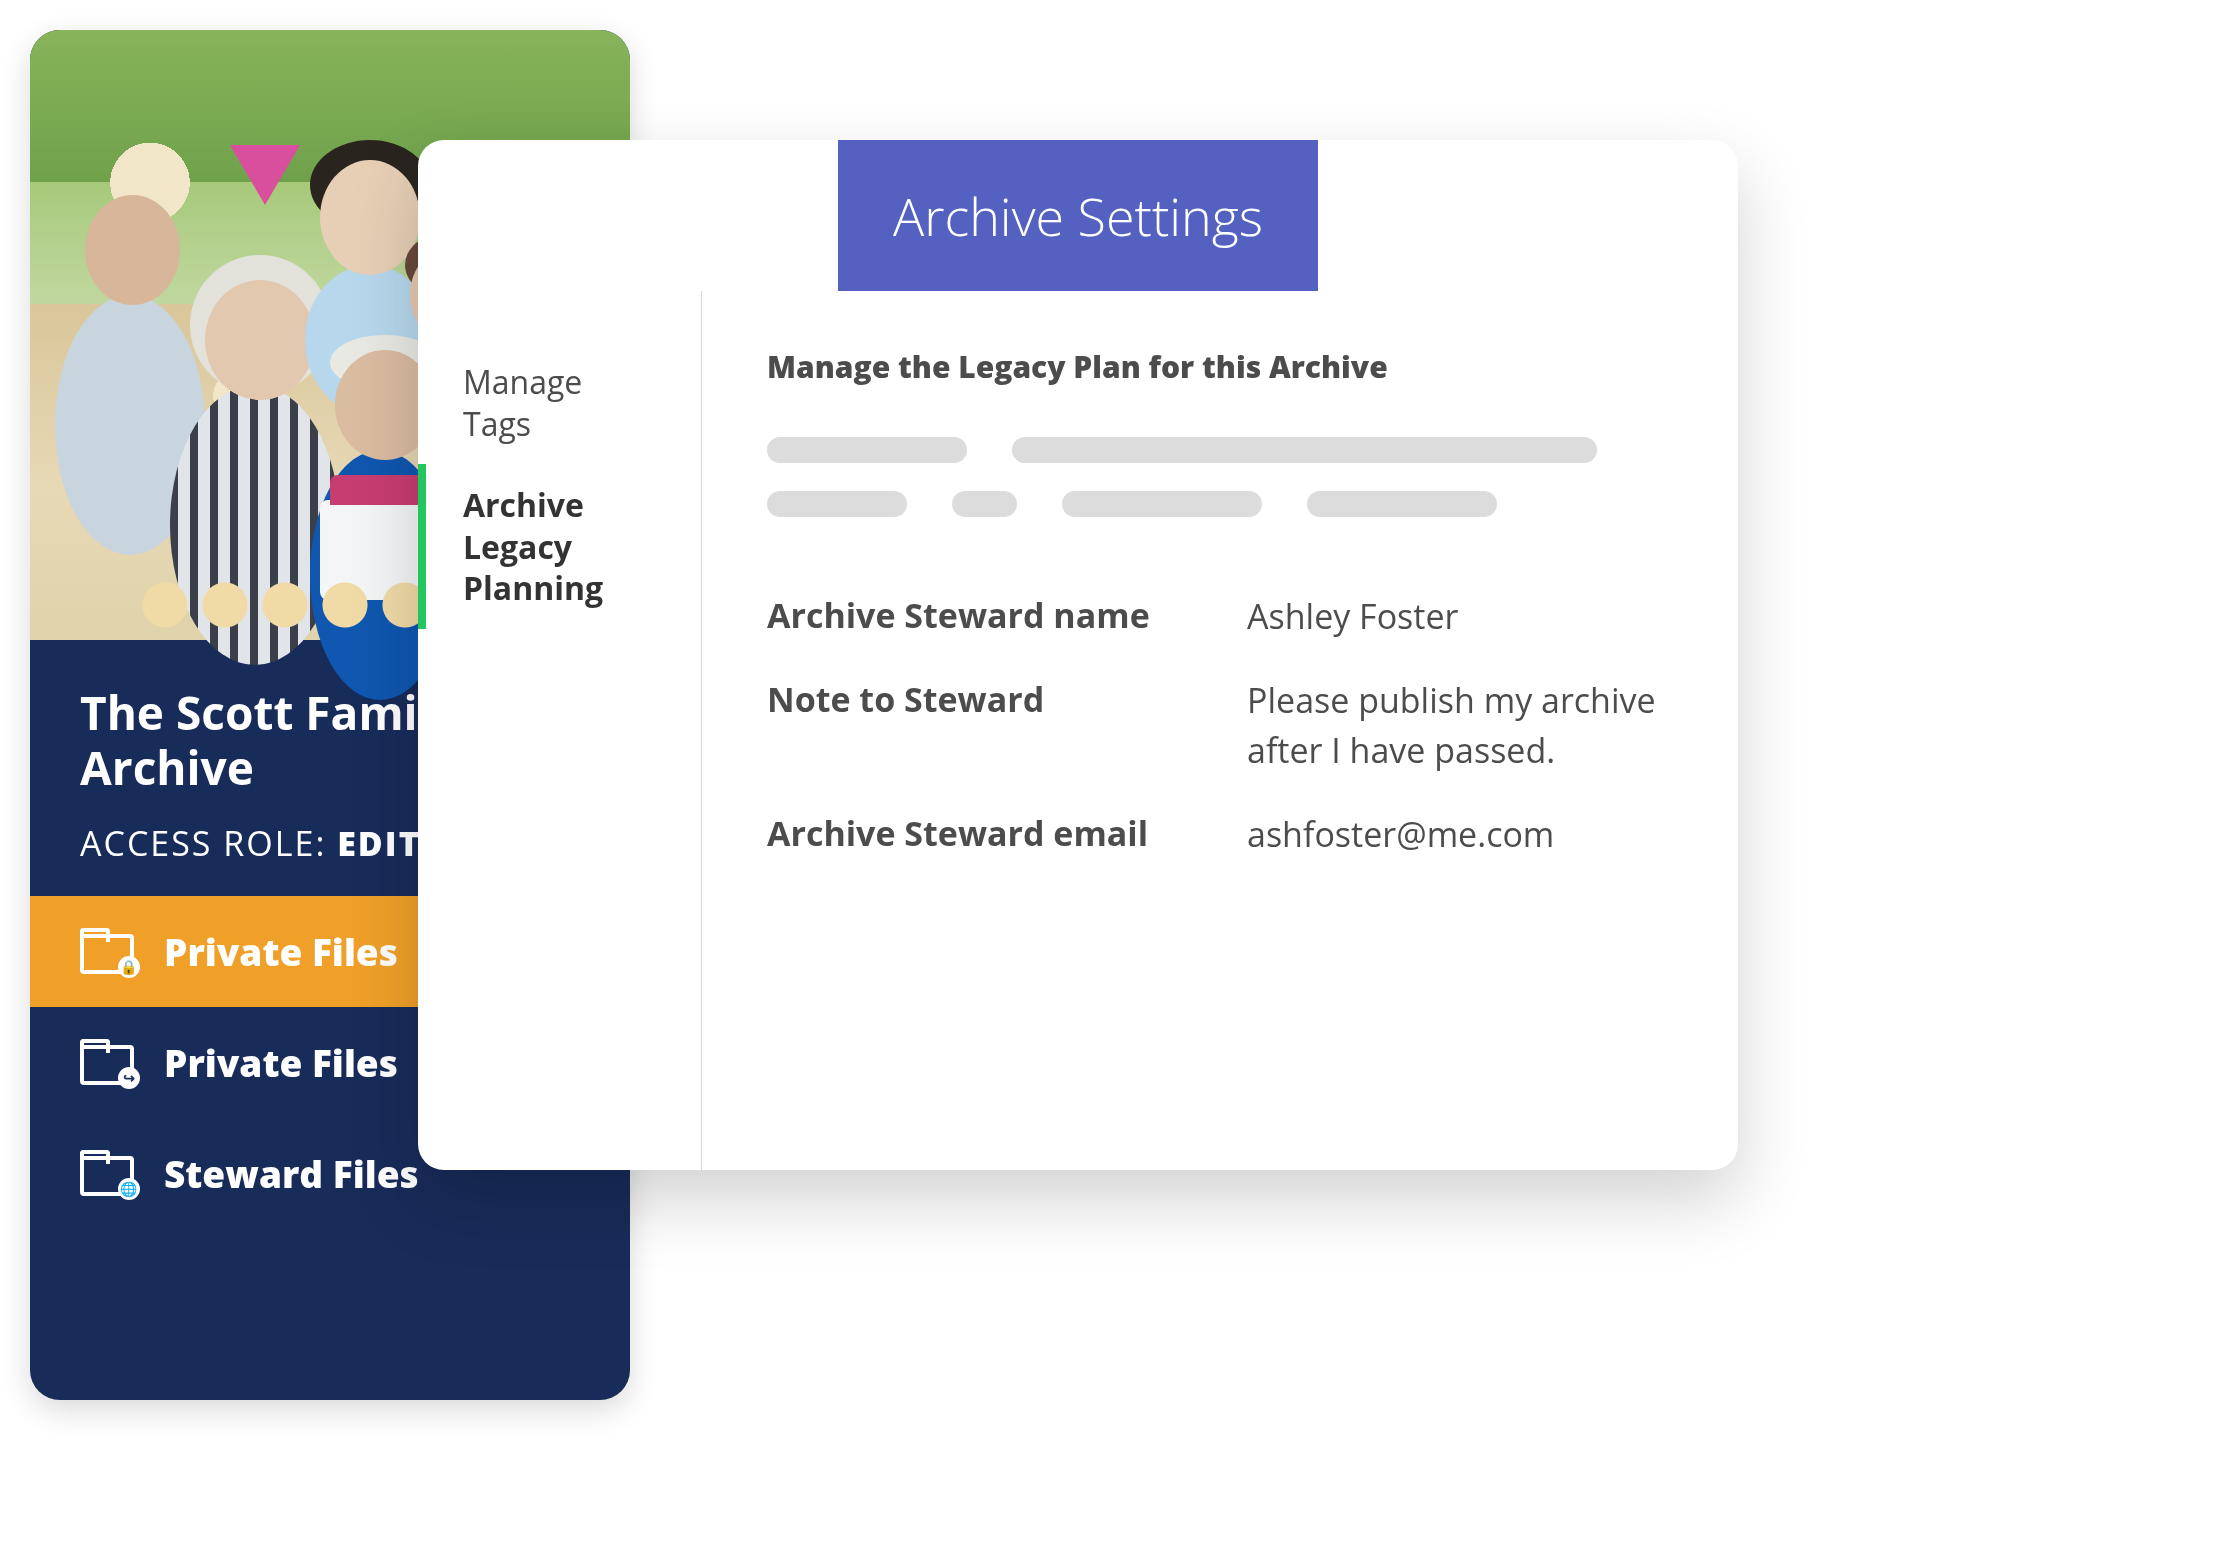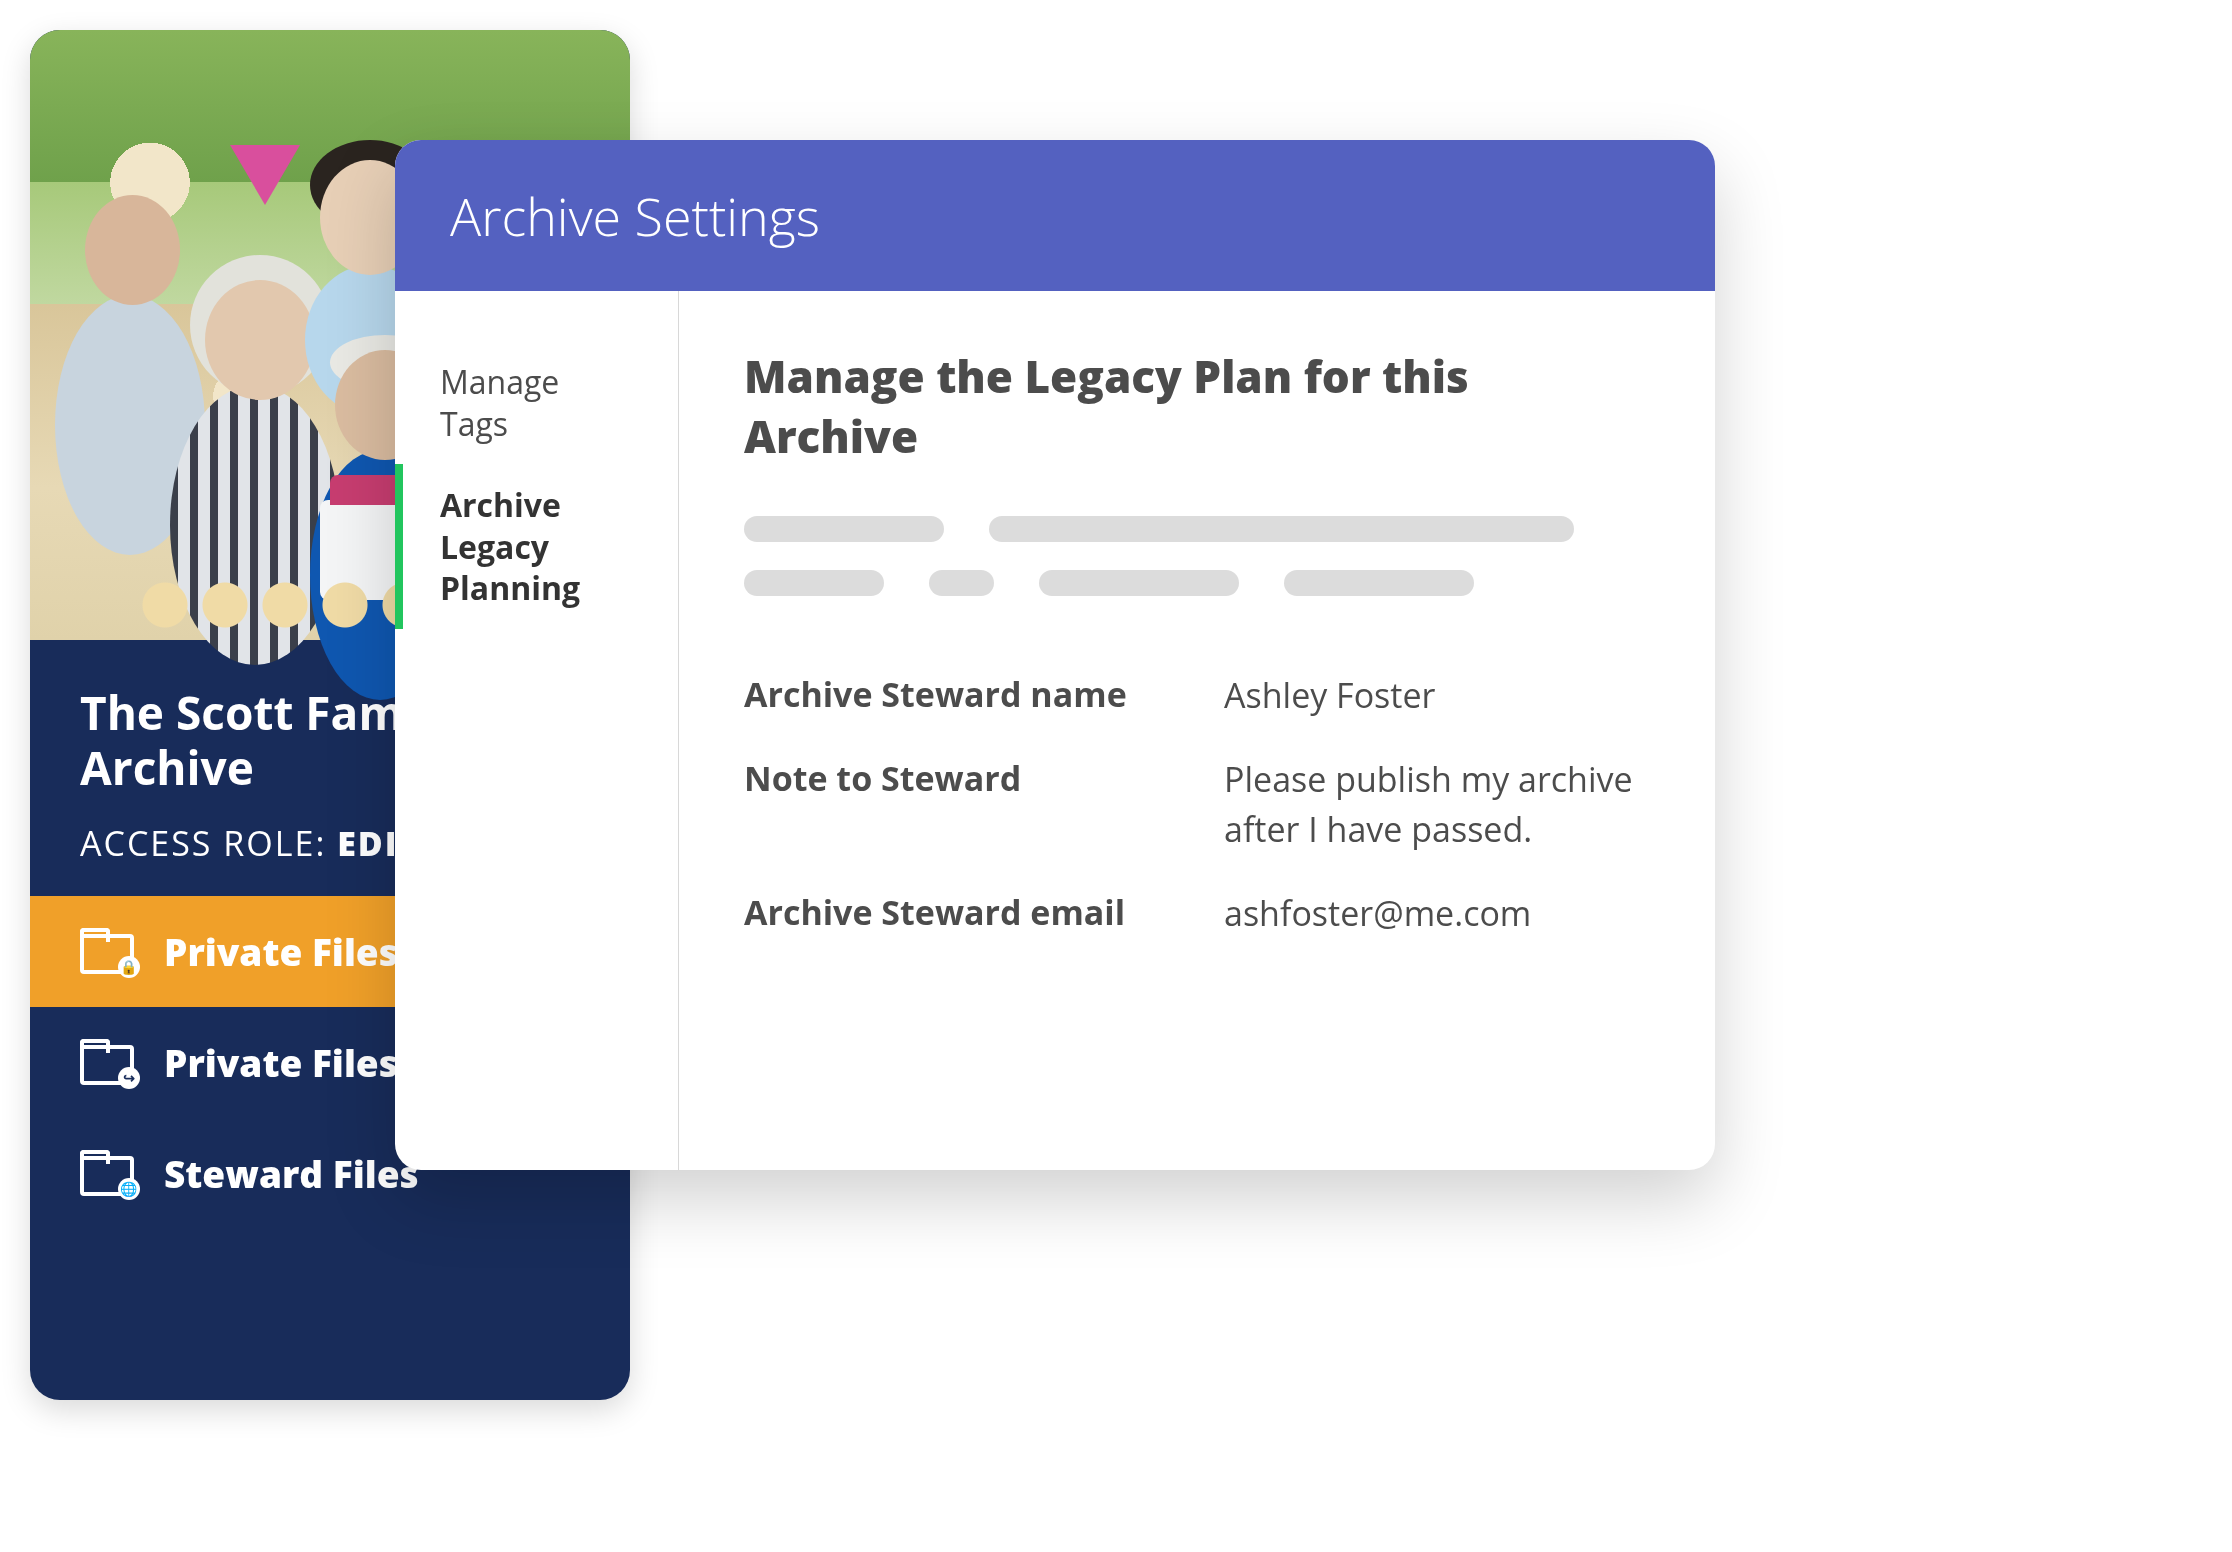--- a/index.html
+++ b/index.html
@@ -77,42 +77,42 @@
   }
   .badge {
     position:absolute; bottom:-4px; right:-6px; width:22px; height:22px;
     background:#ffffff; color:#182c5a; border-radius:50%;
     display:flex; align-items:center; justify-content:center; font-size:14px; font-weight:900;
   }
   .nav-item.active .badge { color:#f0a029; }
 
   
   .modal {
-    position:absolute; top:140px; left:395px;
+    position:absolute; top:140px; left:418px;
     width:1320px; height:1030px;
     background:#ffffff; border-radius:26px;
     box-shadow: 0 30px 70px rgba(0,0,0,0.18);
     overflow:hidden;
-    display:flex; flex-direction:column;
+    display:flex; flex-direction:column;align-items:center;
   }
   .modal-header {
     background:#5461c0; color:#ffffff;
     padding:40px 55px; font-size:52px; font-weight:300;
   }
   .modal-body { flex:1; display:flex; }
   .modal-nav {
     width:284px; border-right:1px solid #d8d8d8; padding:50px 0;
   }
   .modal-nav-item {
     padding:20px 45px; font-size:32px; color:#4c4c4c; cursor:pointer; line-height:1.3;
   }
   .modal-nav-item.active { font-weight:700; color:#333333; border-left:8px solid #22c55e; padding-left:37px; }
 
   .modal-content { flex:1; padding:55px 65px; }
-  .content-title { font-size:44px; font-weight:800; color:#4c4c4c; margin-bottom:50px; }
+  .content-title { font-size:30px; font-weight:800; color:#4c4c4c; margin-bottom:50px; }
   .skeleton-row { display:flex; gap:45px; margin-bottom:28px; flex-wrap:wrap; }
   .sk { height:26px; background:#dcdcdc; border-radius:13px; }
   .sk1{width:200px} .sk2{width:585px} .sk3{width:140px} .sk4{width:65px}
   .sk5{width:200px} .sk6{width:190px}
 
   .fields { margin-top:75px; }
   .field-row { display:flex; margin-bottom:35px; font-size:34px; color:#4c4c4c; }
   .field-label { width:480px; font-weight:700; }
   .field-value { flex:1; font-weight:400; line-height:1.45; }
 </style>

